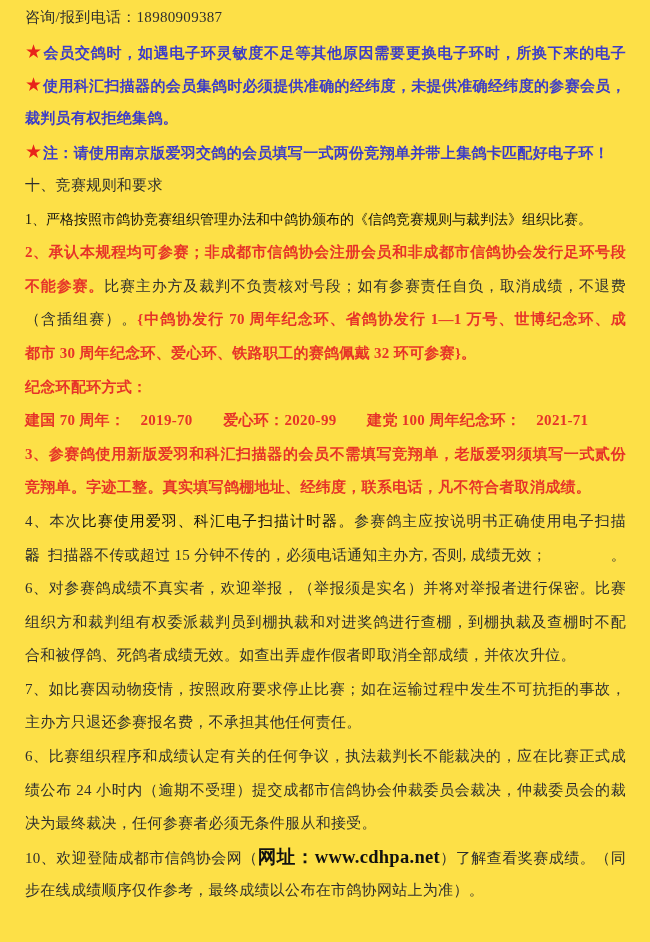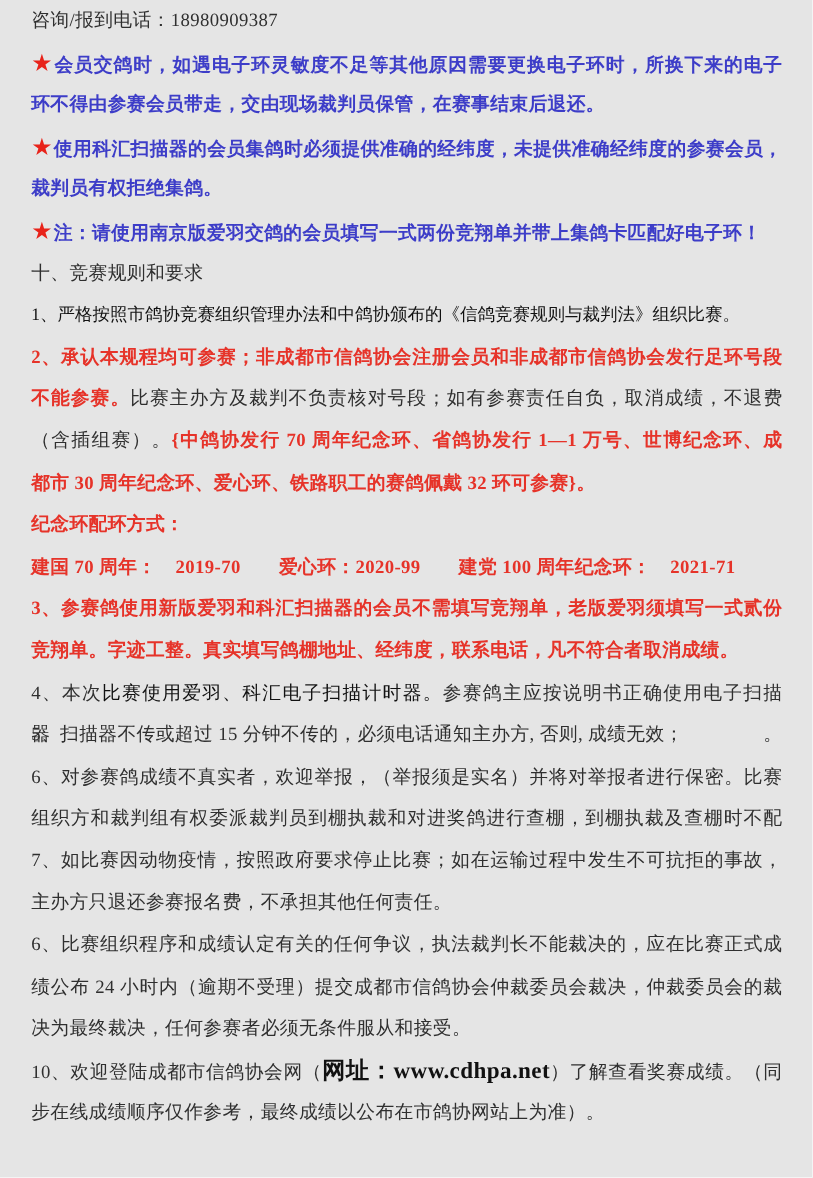--- a/index.html
+++ b/index.html
@@ -5,21 +5,21 @@
   html, body {
     margin: 0;
     padding: 0;
     background: #ffffff;
   }
   #page {
     position: relative;
     width: 650px;
     height: 942px;
     margin: 0 auto;
-    background: #e5e5e5;
+    background: #fde047;
     overflow: hidden;
     box-sizing: border-box;
     padding: 1px 24px 0 25px;
     font-family: "Liberation Serif", "DejaVu Serif", serif;
   }
   .line {
     height: 33.6px;
     line-height: 33.6px;
     font-size: 15px;
     letter-spacing: 0.3px;
@@ -45,38 +45,38 @@
   .s-b  { color: var(--blue, #3d3dc8); font-weight: 600; }
   .s-r  { color: var(--red, #e63329); font-weight: 600; }
   .s-big{ color: #111111; font-weight: 700; font-size: 18.5px; }
 </style>
 </head>
 <body>
 
 <div id="page">
     <div class="line"><span class="s-k">咨询/报到电话：18980909387</span></div>
     <div class="line just"><span class="star">★</span><span class="s-b">会员交鸽时，如遇电子环灵敏度不足等其他原因需要更换电子环时，所换下来的电子</span></div>
-    <div class="line"><span class="s-b">环不得由参赛会员带走，交由现场裁判员保管，在赛事结束后退还。</span></div>
     <div class="line just"><span class="star">★</span><span class="s-b">使用科汇扫描器的会员集鸽时必须提供准确的经纬度，未提供准确经纬度的参赛会员，</span></div>
     <div class="line"><span class="s-b">裁判员有权拒绝集鸽。</span></div>
     <div class="line"><span class="star">★</span><span class="s-b">注：请使用南京版爱羽交鸽的会员填写一式两份竞翔单并带上集鸽卡匹配好电子环！</span></div>
     <div class="line"><span class="s-k">十、竞赛规则和要求</span></div>
     <div class="line"><span class="s-kbs">1、严格按照市鸽协竞赛组织管理办法和中鸽协颁布的《信鸽竞赛规则与裁判法》组织比赛。</span></div>
     <div class="line just"><span class="s-r">2、承认本规程均可参赛；非成都市信鸽协会注册会员和非成都市信鸽协会发行足环号段</span></div>
     <div class="line just"><span class="s-r">不能参赛。</span><span class="s-k">比赛主办方及裁判不负责核对号段；如有参赛责任自负，取消成绩，不退费</span></div>
     <div class="line just"><span class="s-k">（含插组赛）。</span><span class="s-r">{中鸽协发行 70 周年纪念环、省鸽协发行 1—1 万号、世博纪念环、成</span></div>
     <div class="line"><span class="s-r">都市 30 周年纪念环、爱心环、铁路职工的赛鸽佩戴 32 环可参赛}。</span></div>
     <div class="line"><span class="s-r">纪念环配环方式：</span></div>
     <div class="line"><span class="s-r">建国 70 周年：　2019-70　　爱心环：2020-99　　建党 100 周年纪念环：　2021-71</span></div>
     <div class="line just"><span class="s-r">3、参赛鸽使用新版爱羽和科汇扫描器的会员不需填写竞翔单，老版爱羽须填写一式贰份</span></div>
     <div class="line"><span class="s-r">竞翔单。字迹工整。真实填写鸽棚地址、经纬度，联系电话，凡不符合者取消成绩。</span></div>
     <div class="line just"><span class="s-k">4、本次</span><span class="s-kb">比赛使用爱羽、科汇电子扫描计时器。</span><span class="s-k">参赛鸽主应按说明书正确使用电子扫描器。</span></div>
     <div class="line"><span class="s-k">5、扫描器不传或超过 15 分钟不传的，必须电话通知主办方, 否则, 成绩无效；</span></div>
     <div class="line just"><span class="s-k">6、对参赛鸽成绩不真实者，欢迎举报，（举报须是实名）并将对举报者进行保密。比赛</span></div>
     <div class="line just"><span class="s-k">组织方和裁判组有权委派裁判员到棚执裁和对进奖鸽进行查棚，到棚执裁及查棚时不配</span></div>
+    <div class="line"><span class="s-k">合和被俘鸽、死鸽者成绩无效。如查出弄虚作假者即取消全部成绩，并依次升位。</span></div>
     <div class="line just"><span class="s-k">7、如比赛因动物疫情，按照政府要求停止比赛；如在运输过程中发生不可抗拒的事故，</span></div>
     <div class="line"><span class="s-k">主办方只退还参赛报名费，不承担其他任何责任。</span></div>
     <div class="line just"><span class="s-k">6、比赛组织程序和成绩认定有关的任何争议，执法裁判长不能裁决的，应在比赛正式成</span></div>
     <div class="line just"><span class="s-k">绩公布 24 小时内（逾期不受理）提交成都市信鸽协会仲裁委员会裁决，仲裁委员会的裁</span></div>
     <div class="line"><span class="s-k">决为最终裁决，任何参赛者必须无条件服从和接受。</span></div>
     <div class="line just"><span class="s-k">10、欢迎登陆成都市信鸽协会网（</span><span class="s-big">网址：www.cdhpa.net</span><span class="s-k">）了解查看奖赛成绩。（同</span></div>
     <div class="line"><span class="s-k">步在线成绩顺序仅作参考，最终成绩以公布在市鸽协网站上为准）。</span></div>
   </div>
 
 </body></html>

